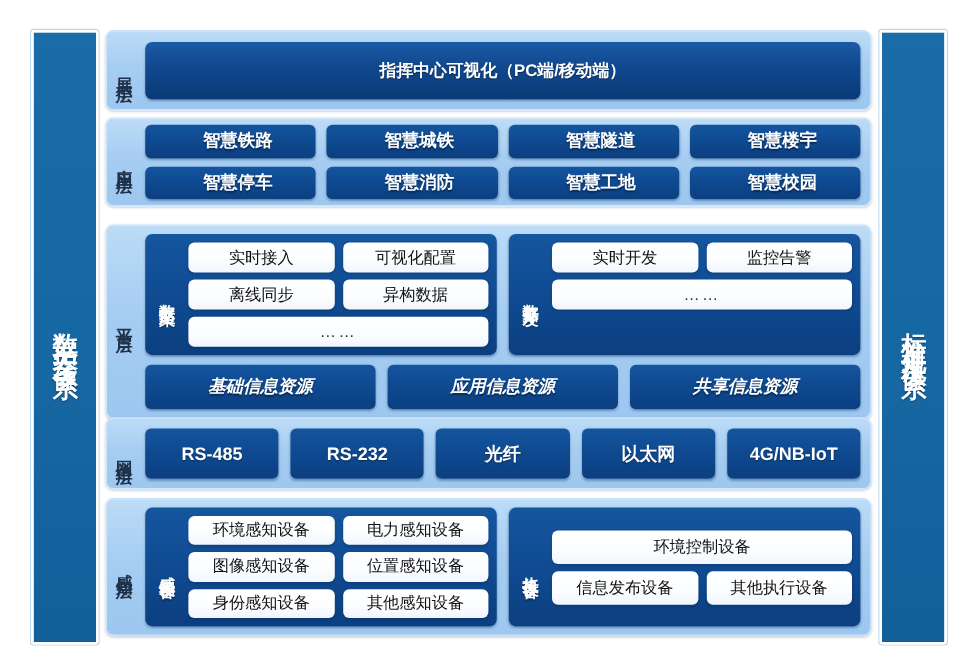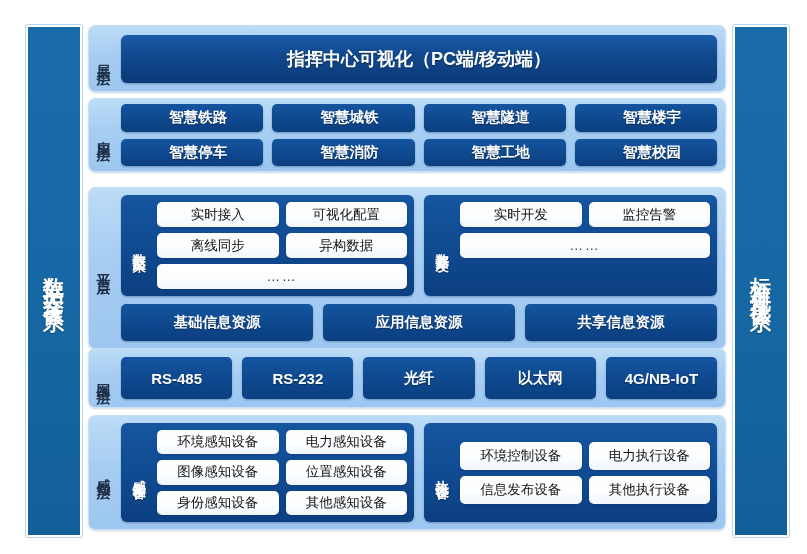--- a/index.html
+++ b/index.html
@@ -115,21 +115,21 @@
     box-sizing: border-box;
     white-space: nowrap;
   }
 
   
   #layer-display { top: 25px; height: 67px; }
   #display-banner {
     height: 48px;
     background: linear-gradient(180deg, #1a5ba6 0%, #11498f 40%, #0a3a77 100%);
     border-radius: 6px;
-    font-size: 18px;
+    font-size: 14px;
   }
 
   
   #layer-app { top: 98px; height: 74px; }
   .app-row {
     display: flex;
     gap: 9px;
     height: 28px;
   }
   .app-row + .app-row { margin-top: 7px; justify-content: flex-end; }
@@ -177,20 +177,21 @@
   .pgrid-row { display: flex; gap: 7px; height: 25px; }
   .pgrid-row .wchip { flex: 1 1 0; }
   .pgrid-row.full .wchip { flex: 1 1 100%; }
   .ellipsis-chip { letter-spacing: 2px; color: #333; }
 
   .resource-row {
     display: flex;
     gap: 10px;
     height: 42px;
     margin-top: 8px;
+    font-style: italic;
   }
   .resource-row .chip { flex: 1 1 0; font-size: 14.5px; }
 
   
   #layer-network { top: 348px; height: 60px; }
   .net-row {
     display: flex;
     gap: 10px;
     height: 42px;
   }
@@ -345,21 +346,20 @@
           </div>
         </div>
 
         <div class="pgroup">
           <div class="pgroup-label">
             <span class="vtext">执行设备</span>
           </div>
           <div class="pgroup-grid">
             <div class="pgrid-row">
               <div class="wchip">环境控制设备</div>
-              <div class="wchip">电力执行设备</div>
             </div>
             <div class="pgrid-row">
               <div class="wchip">信息发布设备</div>
               <div class="wchip">其他执行设备</div>
             </div>
           </div>
         </div>
 
       </div>
     </div>

